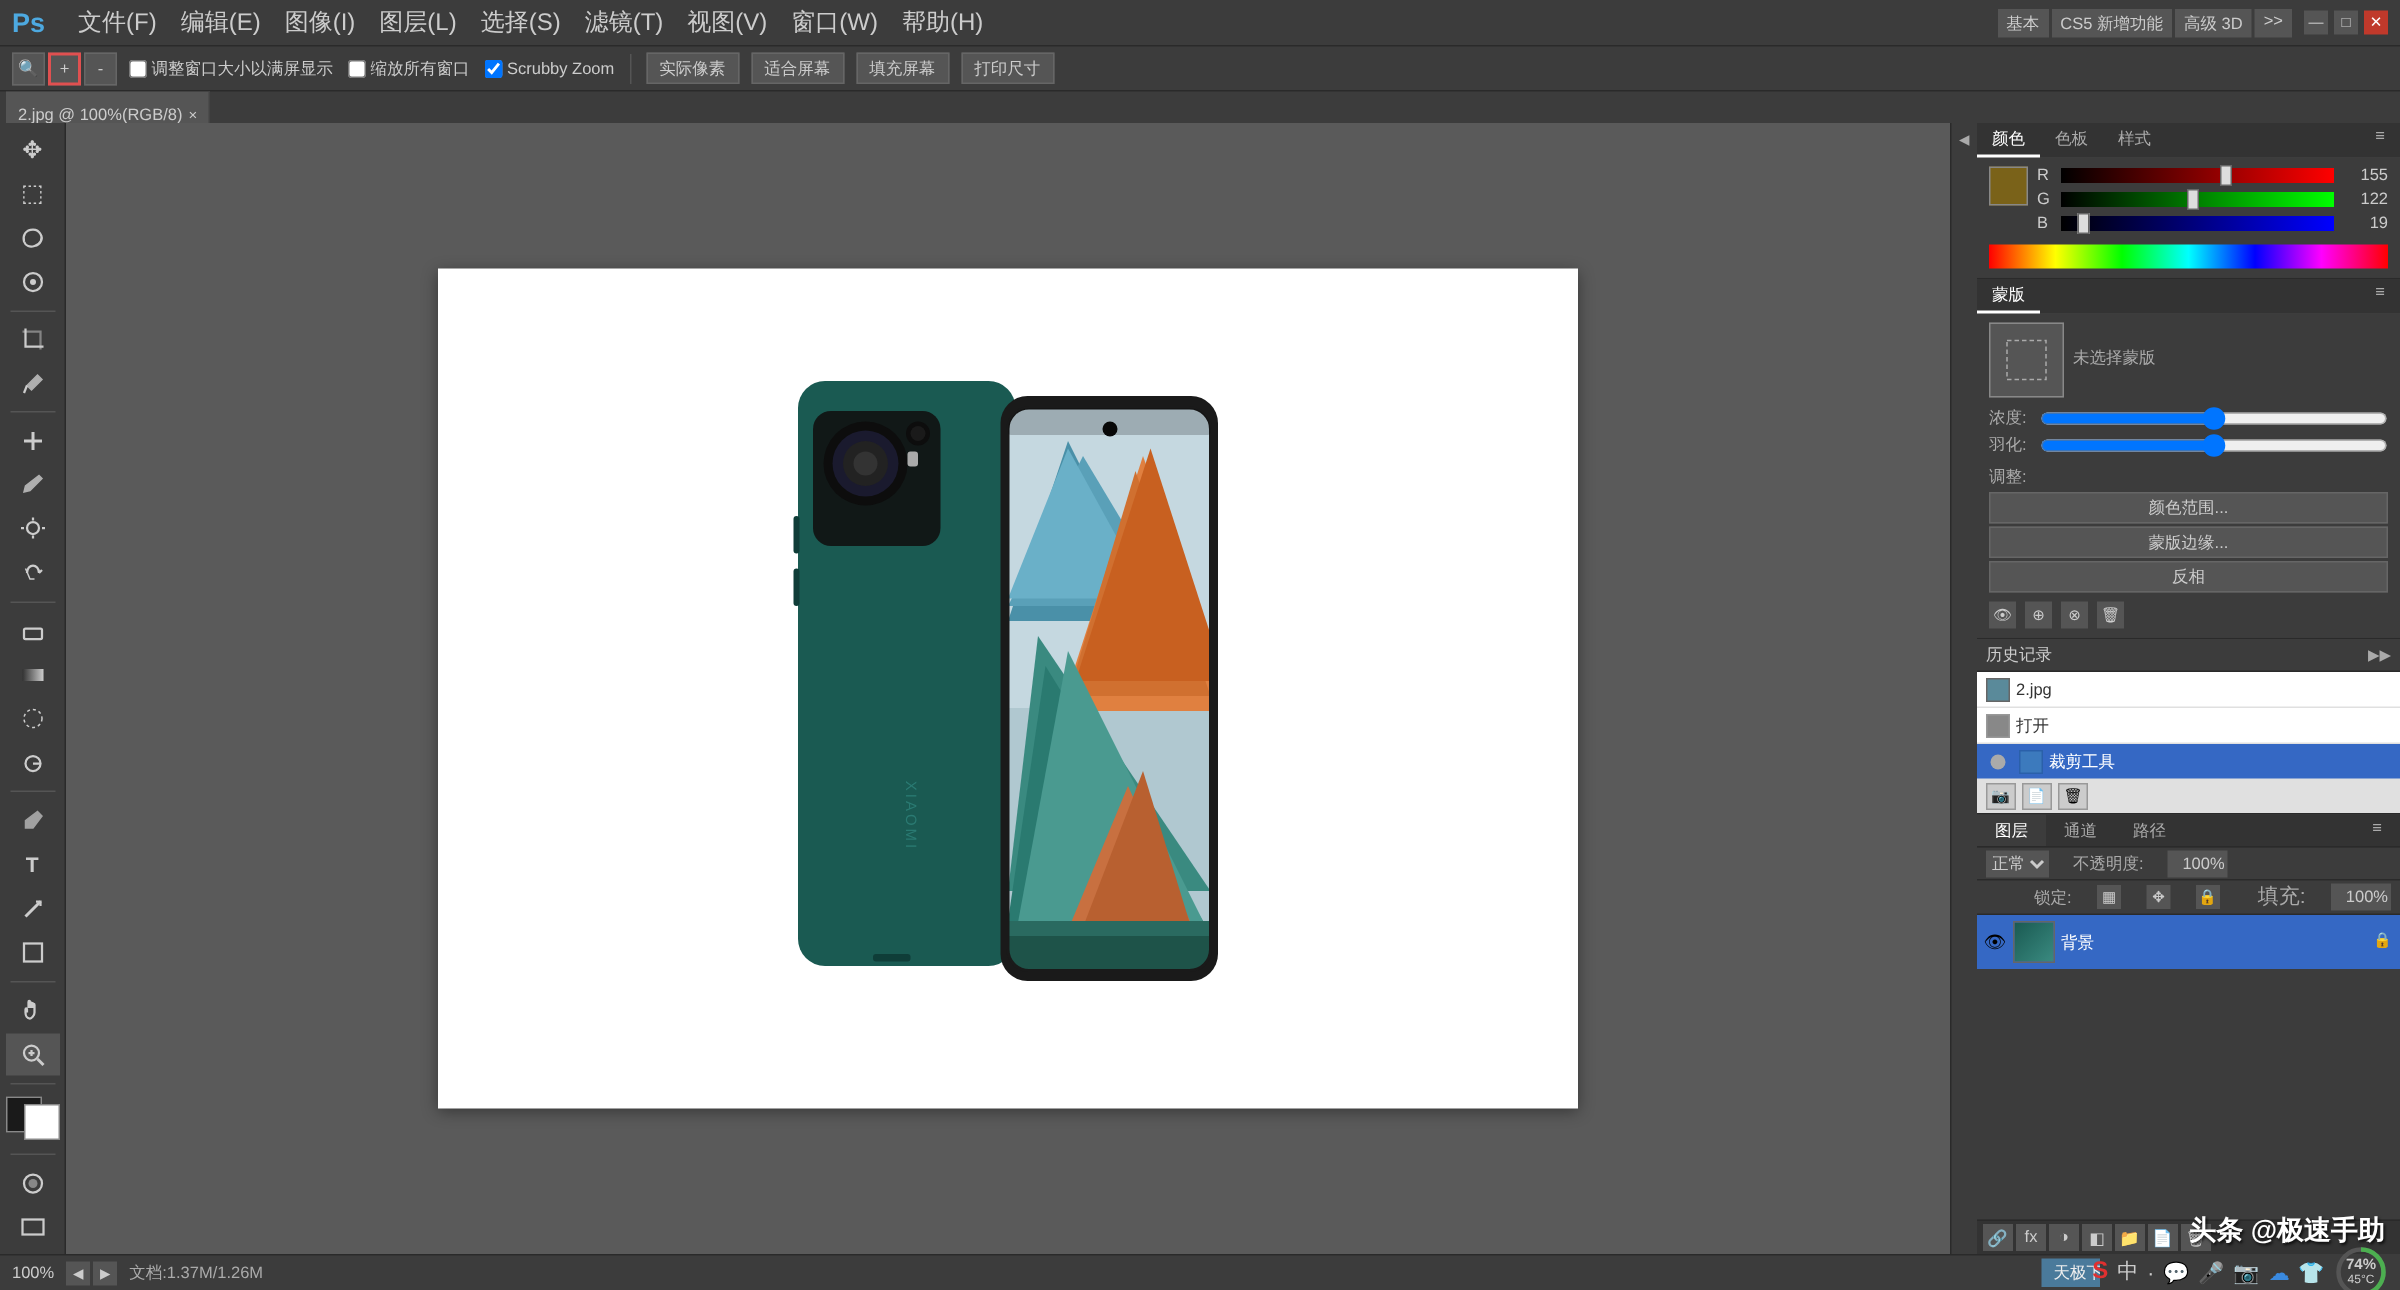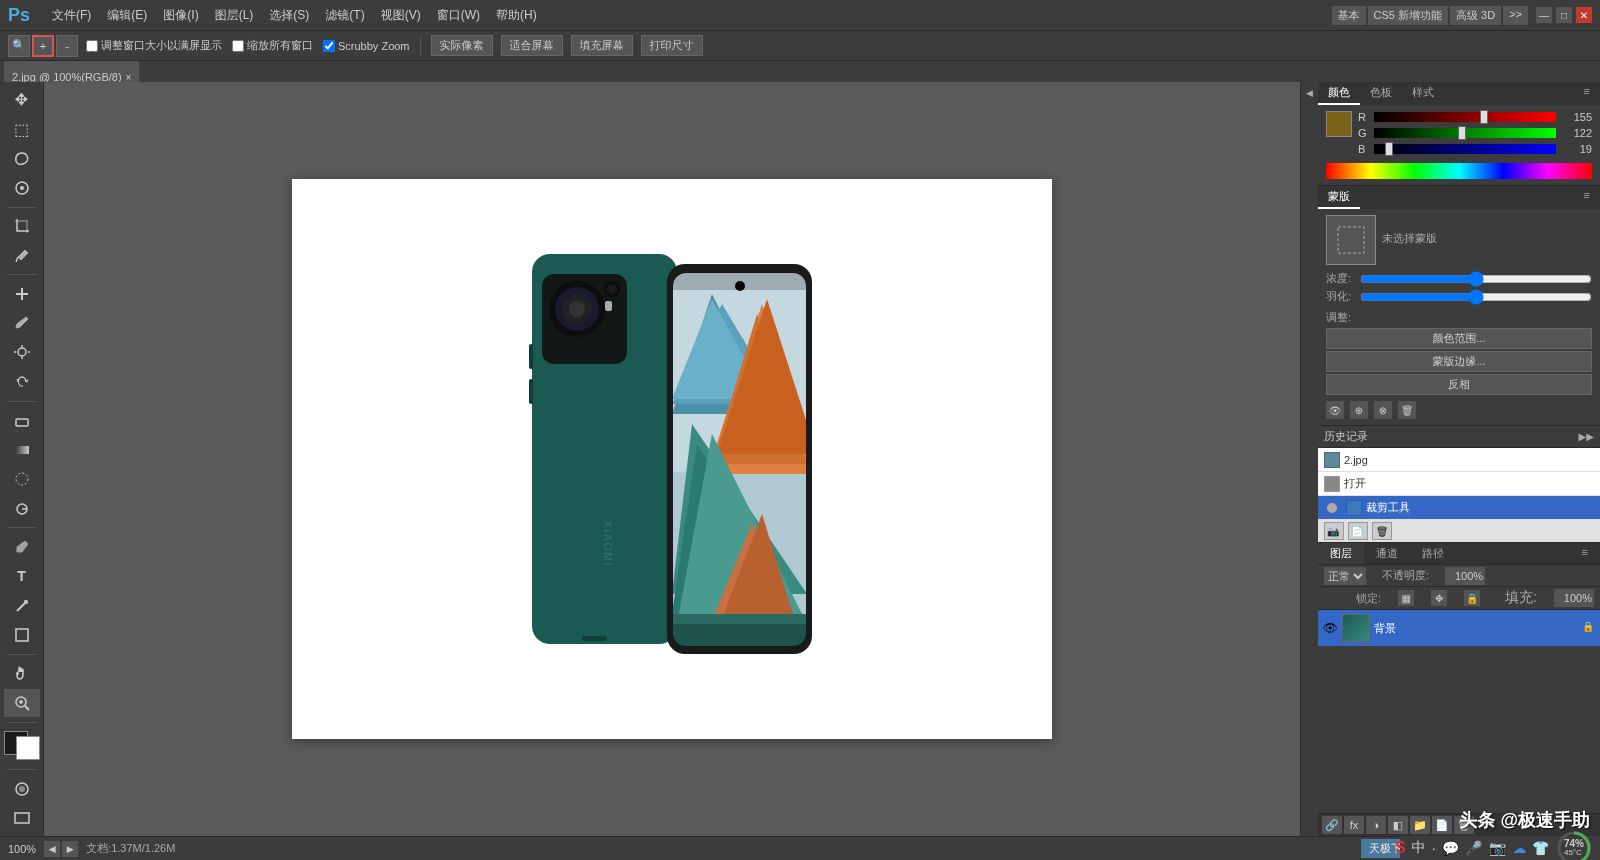--- a/index.html
+++ b/index.html
@@ -6,21 +6,21 @@
     body { width: 1600px; height: 860px; overflow: hidden; font-family: 'Microsoft YaHei', Arial, sans-serif; font-size: 12px; background: #4a4a4a; }
 
     
     #titlebar {
       width: 100%; height: 30px; background: #3c3c3c;
       display: flex; align-items: center; justify-content: space-between;
       padding: 0 8px; color: #ccc;
     }
     #titlebar .left { display: flex; align-items: center; gap: 12px; }
     #titlebar .menu-items { display: flex; gap: 4px; }
-    #titlebar .menu-item { padding: 2px 6px; cursor: pointer; color: #ccc; font-size: 12px; }
+    #titlebar .menu-item { padding: 2px 6px; cursor: pointer; color: #ccc; font-size: 16px; }
     #titlebar .right { display: flex; align-items: center; gap: 8px; }
     #titlebar .right-btns { display: flex; gap: 4px; }
     #titlebar .ps-logo { font-size: 18px; font-weight: bold; color: #4da9e0; margin-right: 4px; }
     #titlebar .win-btn { width: 16px; height: 16px; display: flex; align-items: center; justify-content: center; cursor: pointer; font-size: 10px; color: #ccc; }
     #titlebar .win-btn.close { background: #c0392b; color: white; }
     #titlebar .win-btn.maximize { background: #555; }
     #titlebar .win-btn.minimize { background: #555; }
     #titlebar .mode-btns { display: flex; gap: 2px; font-size: 11px; }
     #titlebar .mode-btn { padding: 2px 6px; background: #555; color: #ccc; cursor: pointer; }
 
@@ -650,18 +650,18 @@
   <span class="tray-icon" style="color:#ccc;">🎤</span>
   <span class="tray-icon" style="color:#ccc;">📷</span>
   <span class="tray-icon" style="color:#3a8ae0;">☁</span>
   <span class="tray-icon" style="color:#ccc;">👕</span>
 
   <div style="position:relative;width:36px;height:36px;display:flex;align-items:center;justify-content:center;">
     <svg width="36" height="36" viewBox="0 0 36 36">
       <circle cx="18" cy="18" r="15" fill="none" stroke="#555" stroke-width="3"></circle>
       <circle cx="18" cy="18" r="15" fill="none" stroke="#4caf50" stroke-width="3" stroke-dasharray="66 95" stroke-dashoffset="25" transform="rotate(-90 18 18)"></circle>
     </svg>
-    <div style="position:absolute;font-size:9px;color:#ccc;line-height:1;">
+    <div style="position:absolute;text-align:center;font-size:9px;color:#ccc;line-height:1;">
       <div style="font-size:10px;font-weight:bold;">74%</div>
       <div style="font-size:8px;">45°C</div>
     </div>
   </div>
 </div>
 
 </body></html>

